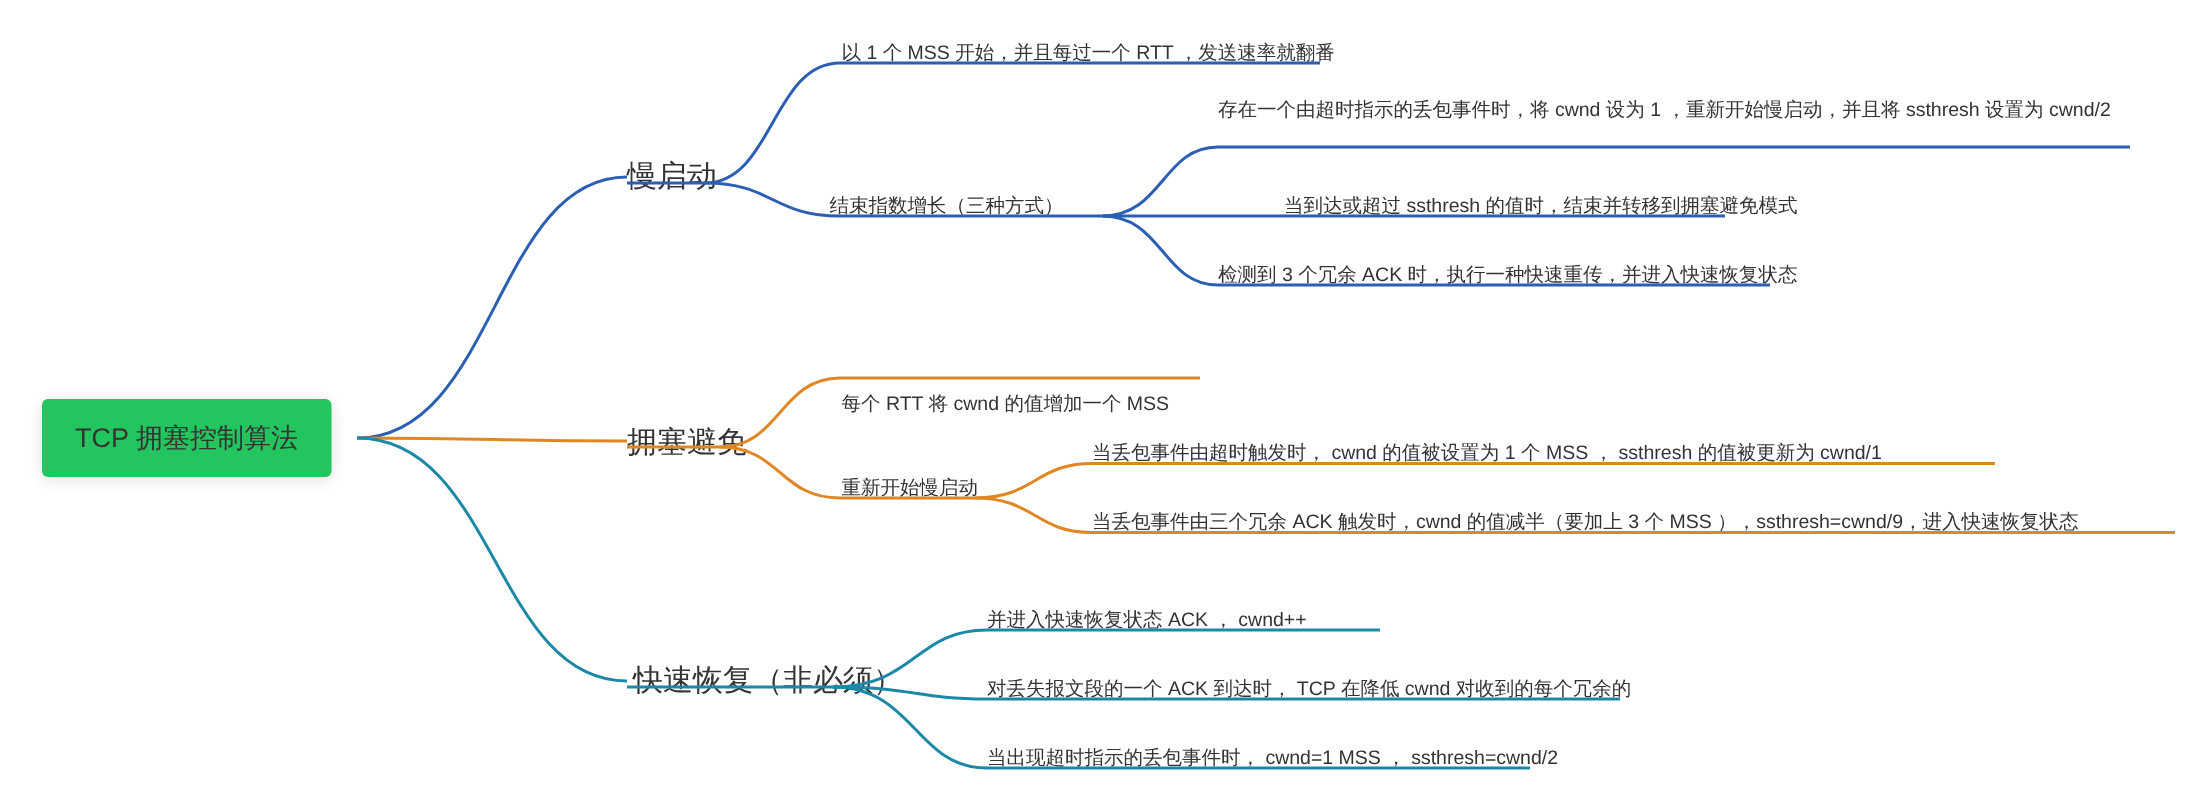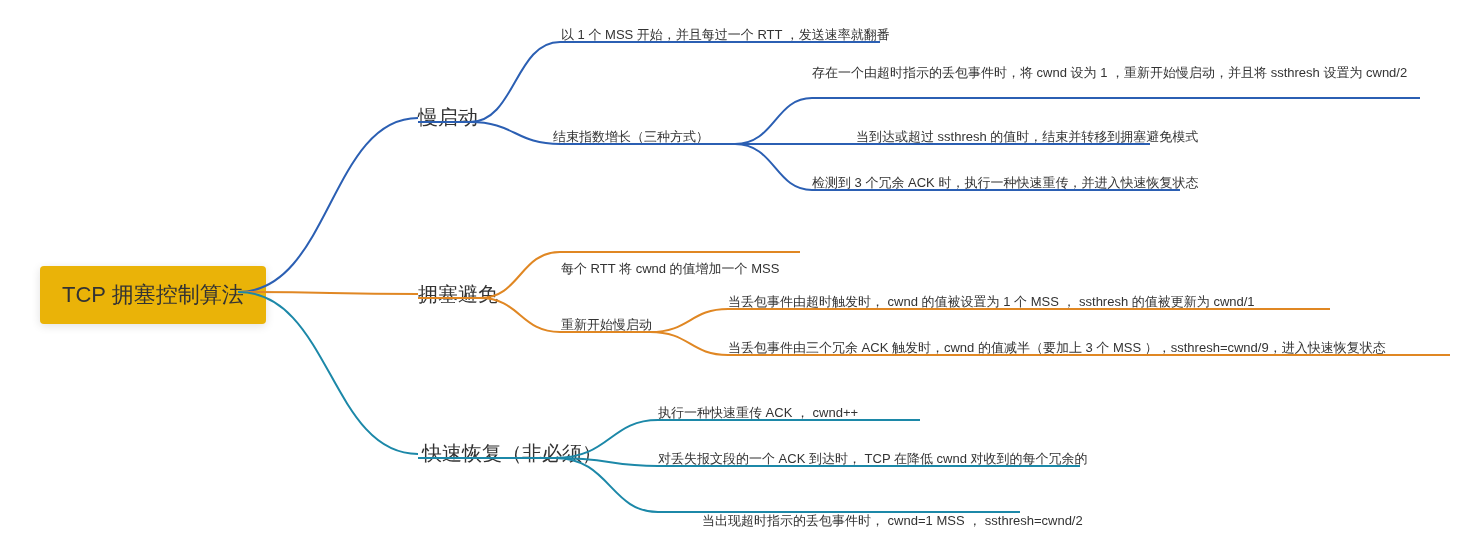--- a/index.html
+++ b/index.html
@@ -8,27 +8,27 @@
     height: 541px;
     background: #ffffff;
     font-family: "Microsoft YaHei", "PingFang SC", Arial, sans-serif;
     font-size: 13px;
     color: #333;
     position: relative;
     overflow: hidden;
   }
   .root-node {
     position: absolute;
-    left: 40px;
+    left: 28px;
     top: 266px;
     padding: 14px 22px;
-    background: #eab308;
+    background: #22c55e;
     border-radius: 4px;
     box-shadow: 0 2px 10px rgba(0,0,0,0.12);
-    font-size: 22px;
+    font-size: 18px;
     font-weight: 400;
     color: #333;
     white-space: nowrap;
   }
   .node-label {
     position: absolute;
     font-size: 13px;
     color: #333;
     white-space: nowrap;
   }
@@ -63,23 +63,23 @@
 <div class="node-label" style="left:553px; top:128px;"><span>结束指数增长（三种方式）</span></div>
 <div class="node-label" style="left:812px; top:64px;text-align:right;"><span>存在一个由超时指示的丢包事件时，将 cwnd 设为 1 ，重新开始慢启动，并且将 ssthresh 设置为 cwnd/2</span></div>
 <div class="node-label" style="left:856px; top:128px;"><span>当到达或超过 ssthresh 的值时，结束并转移到拥塞避免模式</span></div>
 <div class="node-label" style="left:812px; top:174px;"><span>检测到 3 个冗余 ACK 时，执行一种快速重传，并进入快速恢复状态</span></div>
 
 <div class="node-label" style="left:561px; top:246px;margin-top:14px;"><span>每个 RTT 将 cwnd 的值增加一个 MSS</span></div>
 <div class="node-label" style="left:561px; top:316px;"><span>重新开始慢启动</span></div>
 <div class="node-label" style="left:728px; top:293px;"><span>当丢包事件由超时触发时， cwnd 的值被设置为 1 个 MSS ， ssthresh 的值被更新为 cwnd/1</span></div>
 <div class="node-label" style="left:728px; top:339px;"><span>当丢包事件由三个冗余 ACK 触发时，cwnd 的值减半（要加上 3 个 MSS ），ssthresh=cwnd/9，进入快速恢复状态</span></div>
 
-<div class="node-label" style="left:658px; top:404px;"><span>执行一种快速重传 ACK ， cwnd++</span></div>
+<div class="node-label" style="left:658px; top:404px;"><span>并进入快速恢复状态 ACK ， cwnd++</span></div>
 <div class="node-label" style="left:658px; top:450px;"><span>对丢失报文段的一个 ACK 到达时， TCP 在降低 cwnd 对收到的每个冗余的</span></div>
-<div class="node-label" style="left:658px; top:512px;margin-left:44px;"><span>当出现超时指示的丢包事件时， cwnd=1 MSS ， ssthresh=cwnd/2</span></div>
+<div class="node-label" style="left:658px; top:496px;"><span>当出现超时指示的丢包事件时， cwnd=1 MSS ， ssthresh=cwnd/2</span></div>
 
 <svg class="connector">
 
   <path d="M 238 292 C 330 292, 330 118, 418 118" stroke="#2b5fb3"></path>
   <path d="M 238 292 C 330 292, 330 294, 418 294" stroke="#e08723"></path>
   <path d="M 238 292 C 330 292, 330 454, 418 454" stroke="#1c88a8"></path>
 
   <path d="M 418 122 L 470 122" stroke="#2b5fb3"></path>
   <path d="M 418 298 L 480 298" stroke="#e08723"></path>
   <path d="M 418 458 L 555 458" stroke="#1c88a8"></path>

